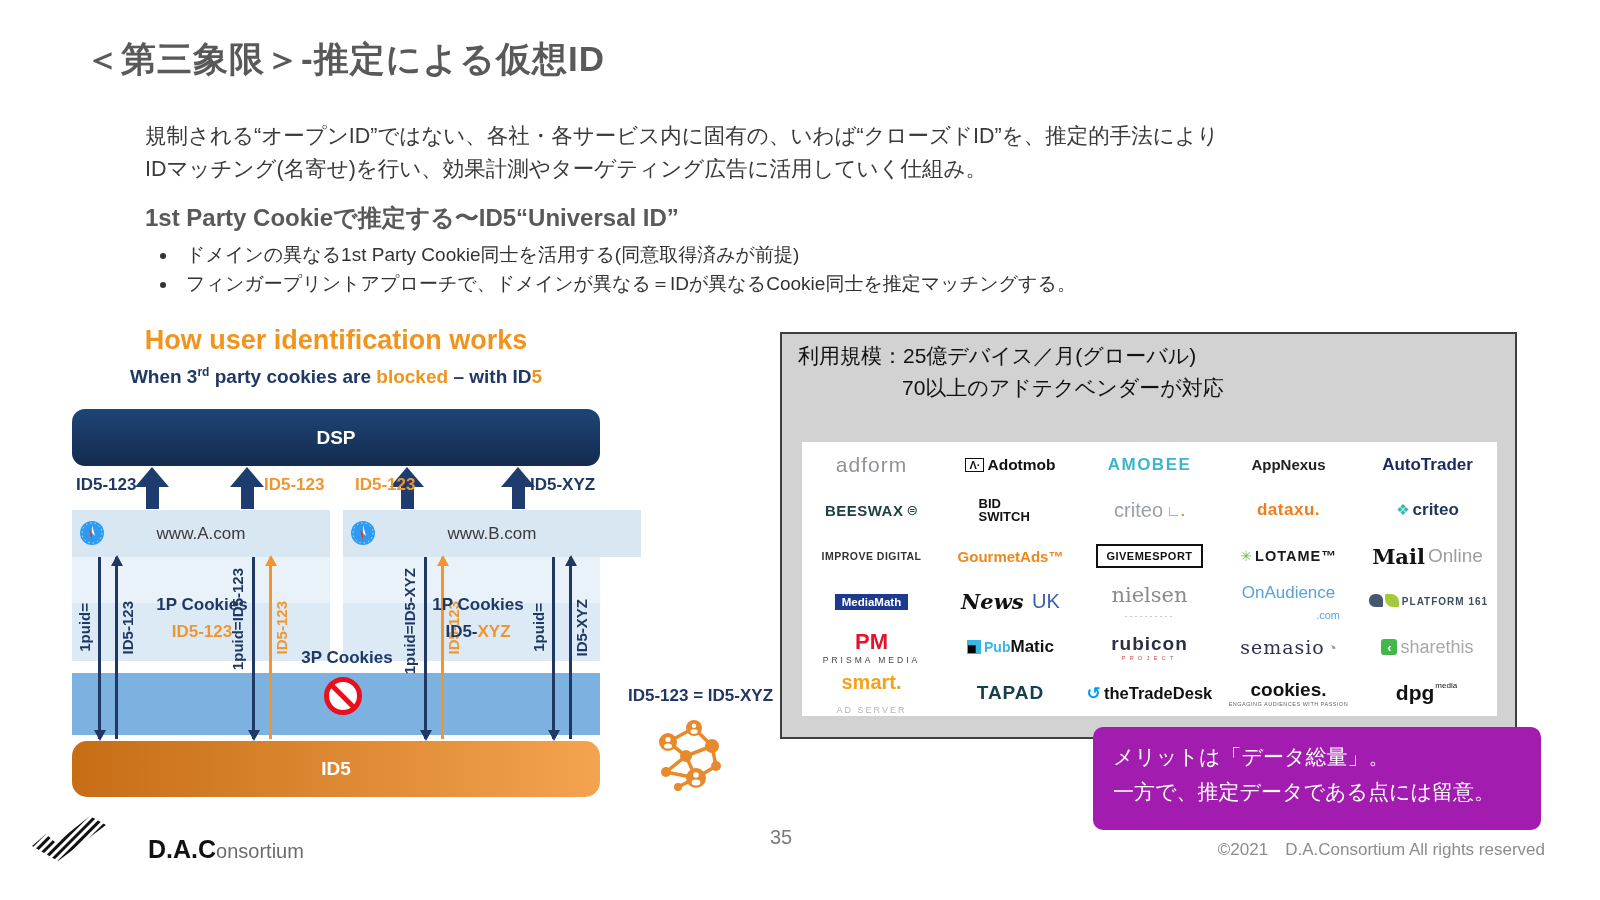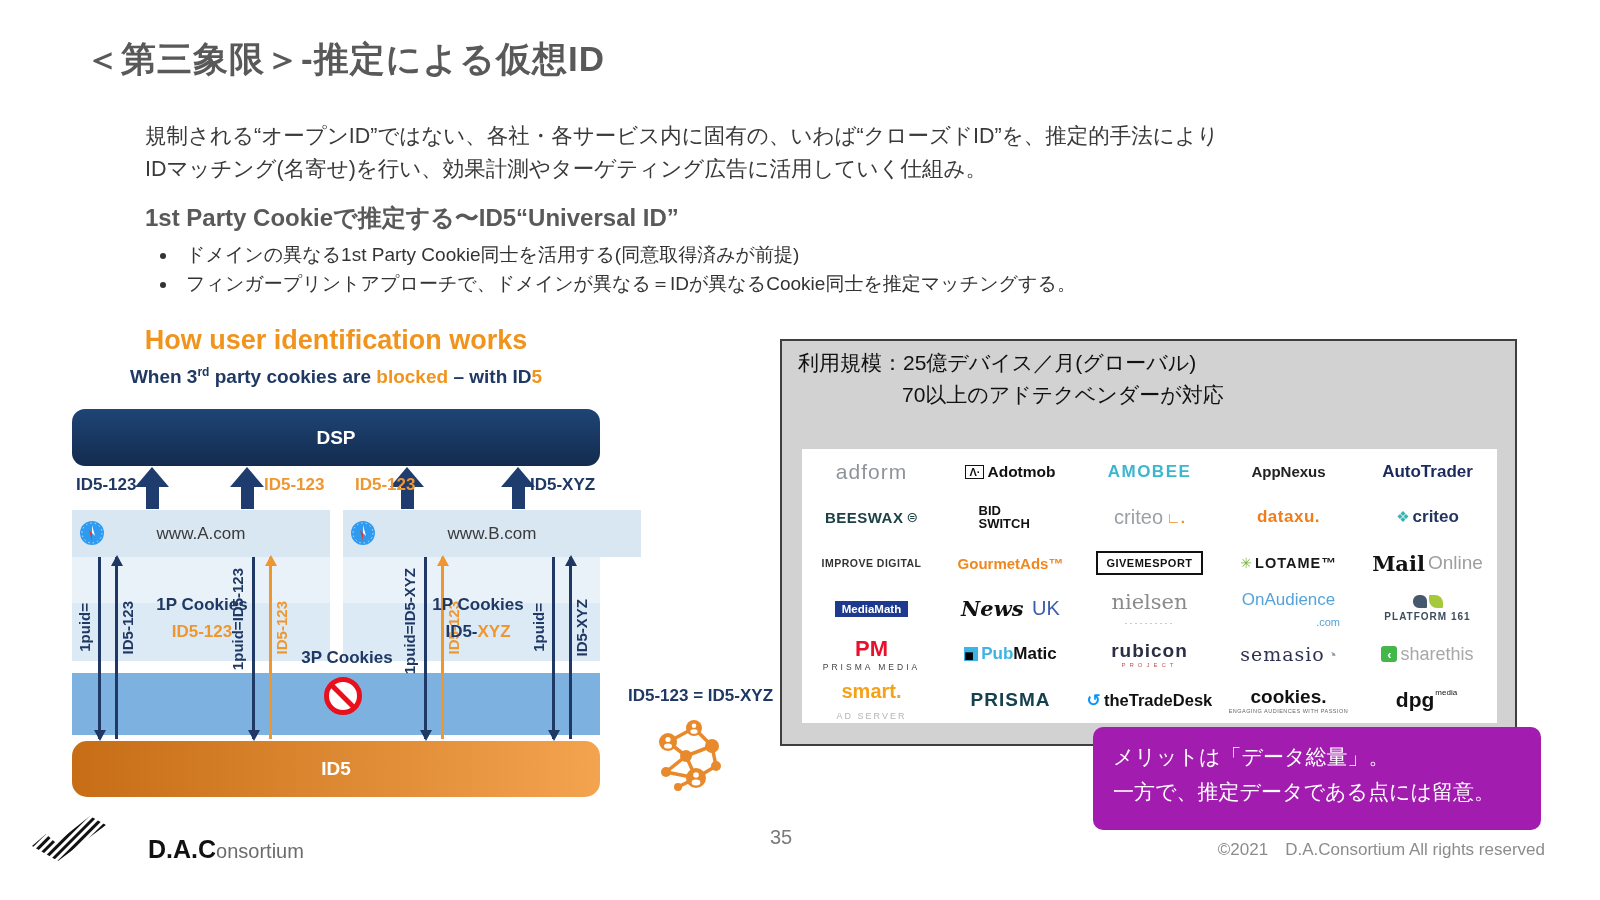--- a/index.html
+++ b/index.html
@@ -61,21 +61,21 @@
   .threep { left:215px; top:245px; width:120px; text-align:center; font-size:17px; font-weight:700; color:#1f3864; }
   .no-sign { left:252px; top:274px; width:38px; height:38px; border:5px solid #e8101c; border-radius:50%; background:#fff; }
   .no-sign::after { content:''; position:absolute; left:-3px; top:11.5px; width:34px; height:5px; background:#e8101c; transform:rotate(45deg); }
   .id5-bar { left:0; top:338px; width:528px; height:56px; border-radius:15px;
     background:linear-gradient(90deg,#c66d16,#f4a34f); color:#fff; font-weight:700; font-size:19px;
     display:flex; align-items:center; justify-content:center; }
   #match-label { left:628px; top:686px; font-size:17px; font-weight:600; color:#1f3864; }
   #net-icon { left:650px; top:714px; }
 
   
-  #gray-panel { left:780px; top:339px; width:737px; height:407px; background:#d2d2d2; border:2px solid #3f3f3f; }
+  #gray-panel { left:780px; top:332px; width:737px; height:407px; background:#d2d2d2; border:2px solid #3f3f3f; }
   #gp-line1 { position:absolute; left:16px; top:8px; font-size:21px; color:#111; }
   #gp-line2 { position:absolute; left:120px; top:40px; font-size:21px; color:#111; }
   #logo-panel { position:absolute; left:20px; top:108px; width:695px; height:274px; background:#fff;
     display:grid; grid-template-columns:repeat(5,1fr); grid-template-rows:repeat(6,1fr); }
   .cell { display:flex; flex-wrap:wrap; align-items:center; justify-content:center; overflow:hidden; gap:3px; }
   .lname,.lsuffix,.licon { white-space:pre; }
   .lcaption { width:100%; text-align:center; }
   .lcaption:empty,.lsuffix:empty,.licon:empty { display:none; }
   
   .v0 .lname{color:#8f9499;font-size:21px;font-weight:500;letter-spacing:1px}
@@ -100,39 +100,39 @@
   .v14 .lname{font-family:"DejaVu Serif",serif;font-weight:800;font-size:21px;color:#111}
   .v14 .lsuffix{color:#9e9e9e;font-weight:300;font-size:19px}
   .v15{position:relative}
   .v15 .lname{position:absolute;background:#1d3a8f;color:#fff;font-size:11.5px;font-weight:700;padding:2px 7px}
   .v16 .lname{font-family:"DejaVu Serif",serif;font-style:italic;font-weight:700;font-size:21px;color:#111}
   .v16 .lsuffix{color:#3b5ea9;font-size:20px}
   .v17 .lname{font-family:"DejaVu Serif",serif;font-size:21px;color:#8b8b8b}
   .v17 .lcaption{font-size:9px;letter-spacing:2px;color:#8b8b8b;margin-top:-6px}
   .v18 .lname{color:#56a3d8;font-size:17px}
   .v18 .lcaption{color:#56a3d8;font-size:11px;text-align:right;padding-right:18px;margin-top:-4px}
-  .v19{flex-direction:column;gap:1px}
+  .v19{flex-direction:row;gap:1px}
   .v19 .licon{display:block;width:34px;height:15px;position:relative}
   .v19 .licon::before{content:'';position:absolute;left:2px;top:0;width:14px;height:13px;background:#45586e;border-radius:6px 6px 1px 6px}
   .v19 .licon::after{content:'';position:absolute;left:18px;top:0;width:14px;height:13px;background:#a6c93c;border-radius:1px 8px 1px 8px}
   .v19 .lname{font-size:10px;font-weight:700;color:#3c4d5e;letter-spacing:1px}
   .v20{flex-direction:column;gap:0}
   .v20 .lname{color:#e8112d;font-weight:900;font-size:22px}
   .v20 .lcaption{font-size:8.5px;letter-spacing:3px;color:#444}
   .v21 .licon{width:14px;height:14px;background:#3cb4e5}
-  .v21 .lname{color:#3cb4e5;font-weight:700;font-size:17px;margin-right:-3px}
+  .v21 .lname{color:#3cb4e5;font-weight:700;font-size:14px;margin-right:-3px}
   .v21 .lsuffix{color:#111;font-weight:700;font-size:17px}
   .v22{flex-direction:column;gap:0}
   .v22 .lname{color:#2b2e44;font-size:19px;font-weight:600;letter-spacing:1px}
   .v22 .lcaption{font-size:6px;letter-spacing:4px;color:#b55}
   .v23 .lname{font-family:"DejaVu Serif",serif;font-size:19px;color:#2e3150;letter-spacing:1px}
   .v23 .licon{order:2;color:#8a97a5;font-size:15px}
   .v24 .licon{width:16px;height:16px;background:#43b749;border-radius:3px;color:#fff;font-weight:700;font-size:13px;display:flex;align-items:center;justify-content:center}
   .v24 .lname{color:#a8a8a8;font-size:18px}
-  .v25{flex-direction:column;gap:8px}
+  .v25{gap:8px}
   .v25 .lname{color:#f5a21b;font-weight:700;font-size:20px}
   .v25 .lcaption{color:#b5b5b5;font-size:9px;letter-spacing:2px}
   .v26 .lname{color:#16404e;font-weight:900;font-size:19px;letter-spacing:1px}
   .v27 .licon{color:#0099fa;font-size:17px;font-weight:700}
   .v27 .lname{color:#111;font-weight:700;font-size:16.5px}
   .v28{flex-direction:column;gap:0}
   .v28 .lname{color:#111;font-weight:800;font-size:19px}
   .v28 .lcaption{color:#666;font-size:5.5px;letter-spacing:.5px}
   .v29 .lname{color:#111;font-weight:900;font-size:21px}
   .v29 .lsuffix{font-size:8px;color:#111;position:relative;top:-8px;left:-2px}
@@ -369,21 +369,21 @@
       </div>
     <div class="cell v24">
         <span class="licon">‹</span>
         <span class="lname">sharethis</span>
       </div>
     <div class="cell v25">
         <span class="lname">smart.</span>
         <span class="lcaption">AD SERVER</span>
       </div>
     <div class="cell v26">
-        <span class="lname">PRISMA</span>
+        <span class="lname">TAPAD</span>
       </div>
     <div class="cell v27">
         <span class="licon">↺</span>
         <span class="lname">theTradeDesk</span>
       </div>
     <div class="cell v28">
         <span class="lname">cookies.</span>
         <span class="lcaption">ENGAGING AUDIENCES WITH PASSION</span>
       </div>
     <div class="cell v29">

